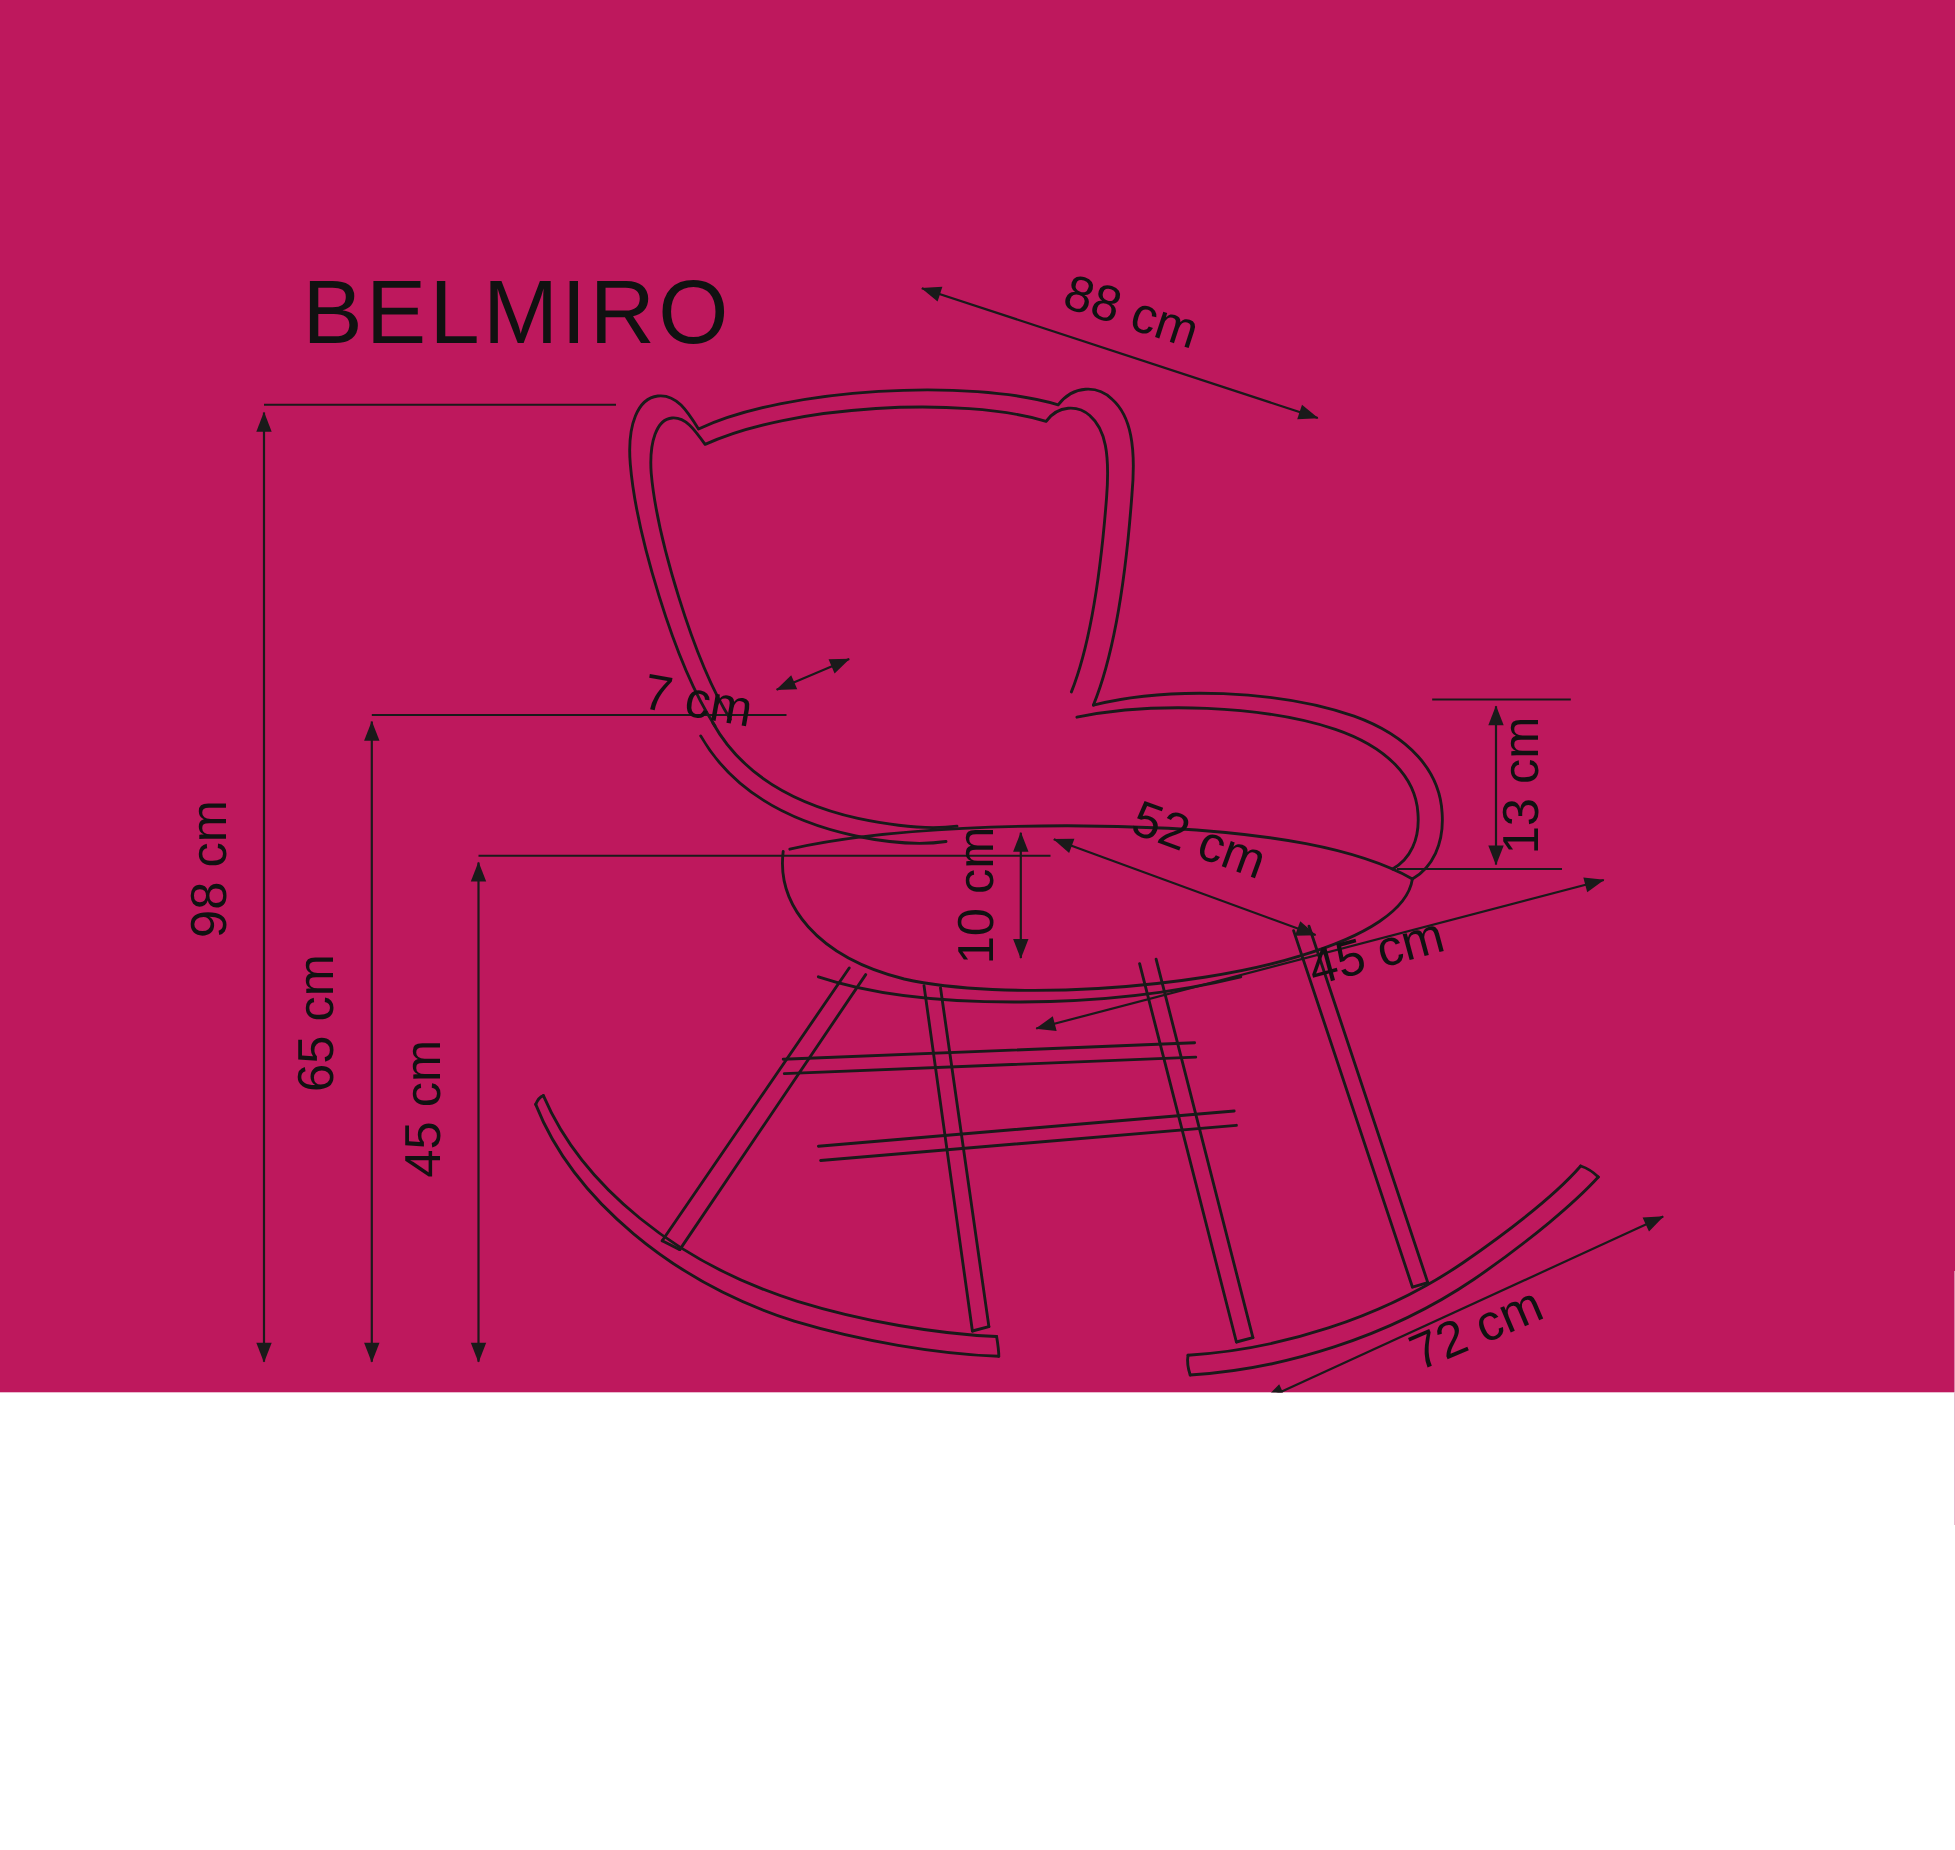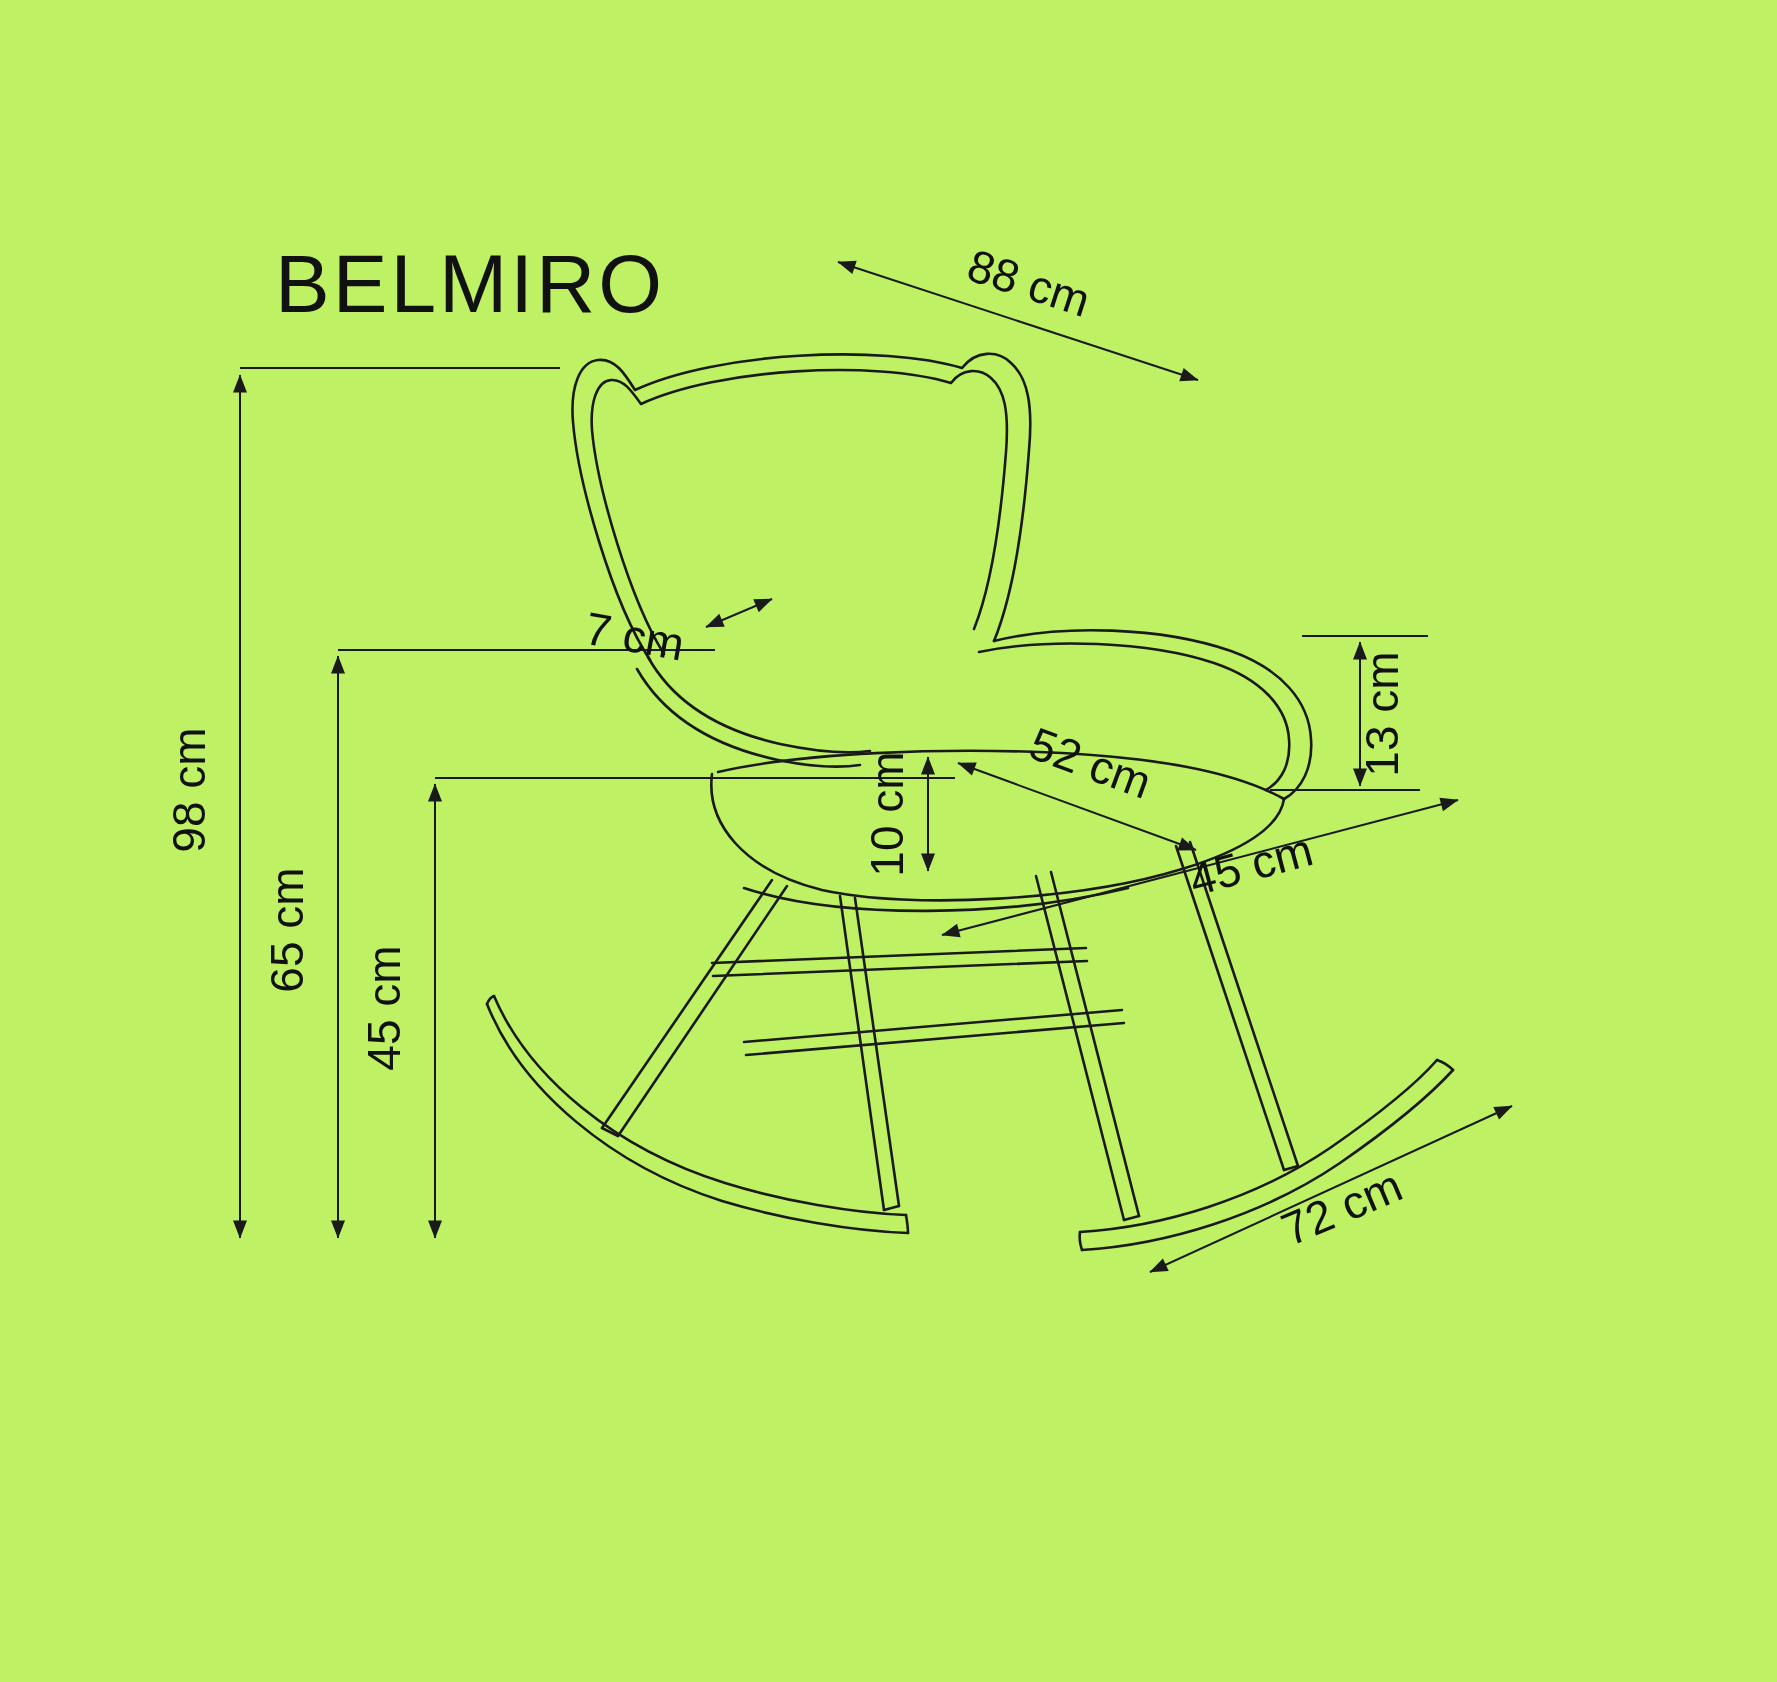--- a/index.html
+++ b/index.html
@@ -1,16 +1,16 @@
 <!DOCTYPE html>
 <html><head>
 <meta charset="utf-8">
 <style>
   html, body { margin: 0; padding: 0; background: #ffffff; }
-  .stage { width: 1777px; height: 1682px; position: relative; background: #bef264; }
+  .stage { width: 1777px; height: 1266px; position: relative; background: #be185d; }
   svg { display: block; }
   .chair { stroke: #1a1a1a; stroke-width: 2.6; fill: none; stroke-linecap: round; stroke-linejoin: round; }
   .dim   { stroke: #1a1a1a; stroke-width: 2; fill: none;
            marker-start: url(#arw); marker-end: url(#arw); }
   .ext   { stroke: #1a1a1a; stroke-width: 1.8; fill: none; }
   .lbl   { font-family: "Liberation Sans", sans-serif; font-size: 46px; fill: #111111; }
   .ttl   { font-family: "Liberation Sans", sans-serif; font-size: 82px; fill: #111111; letter-spacing: 3px; }
 </style>
 </head>
 <body>

